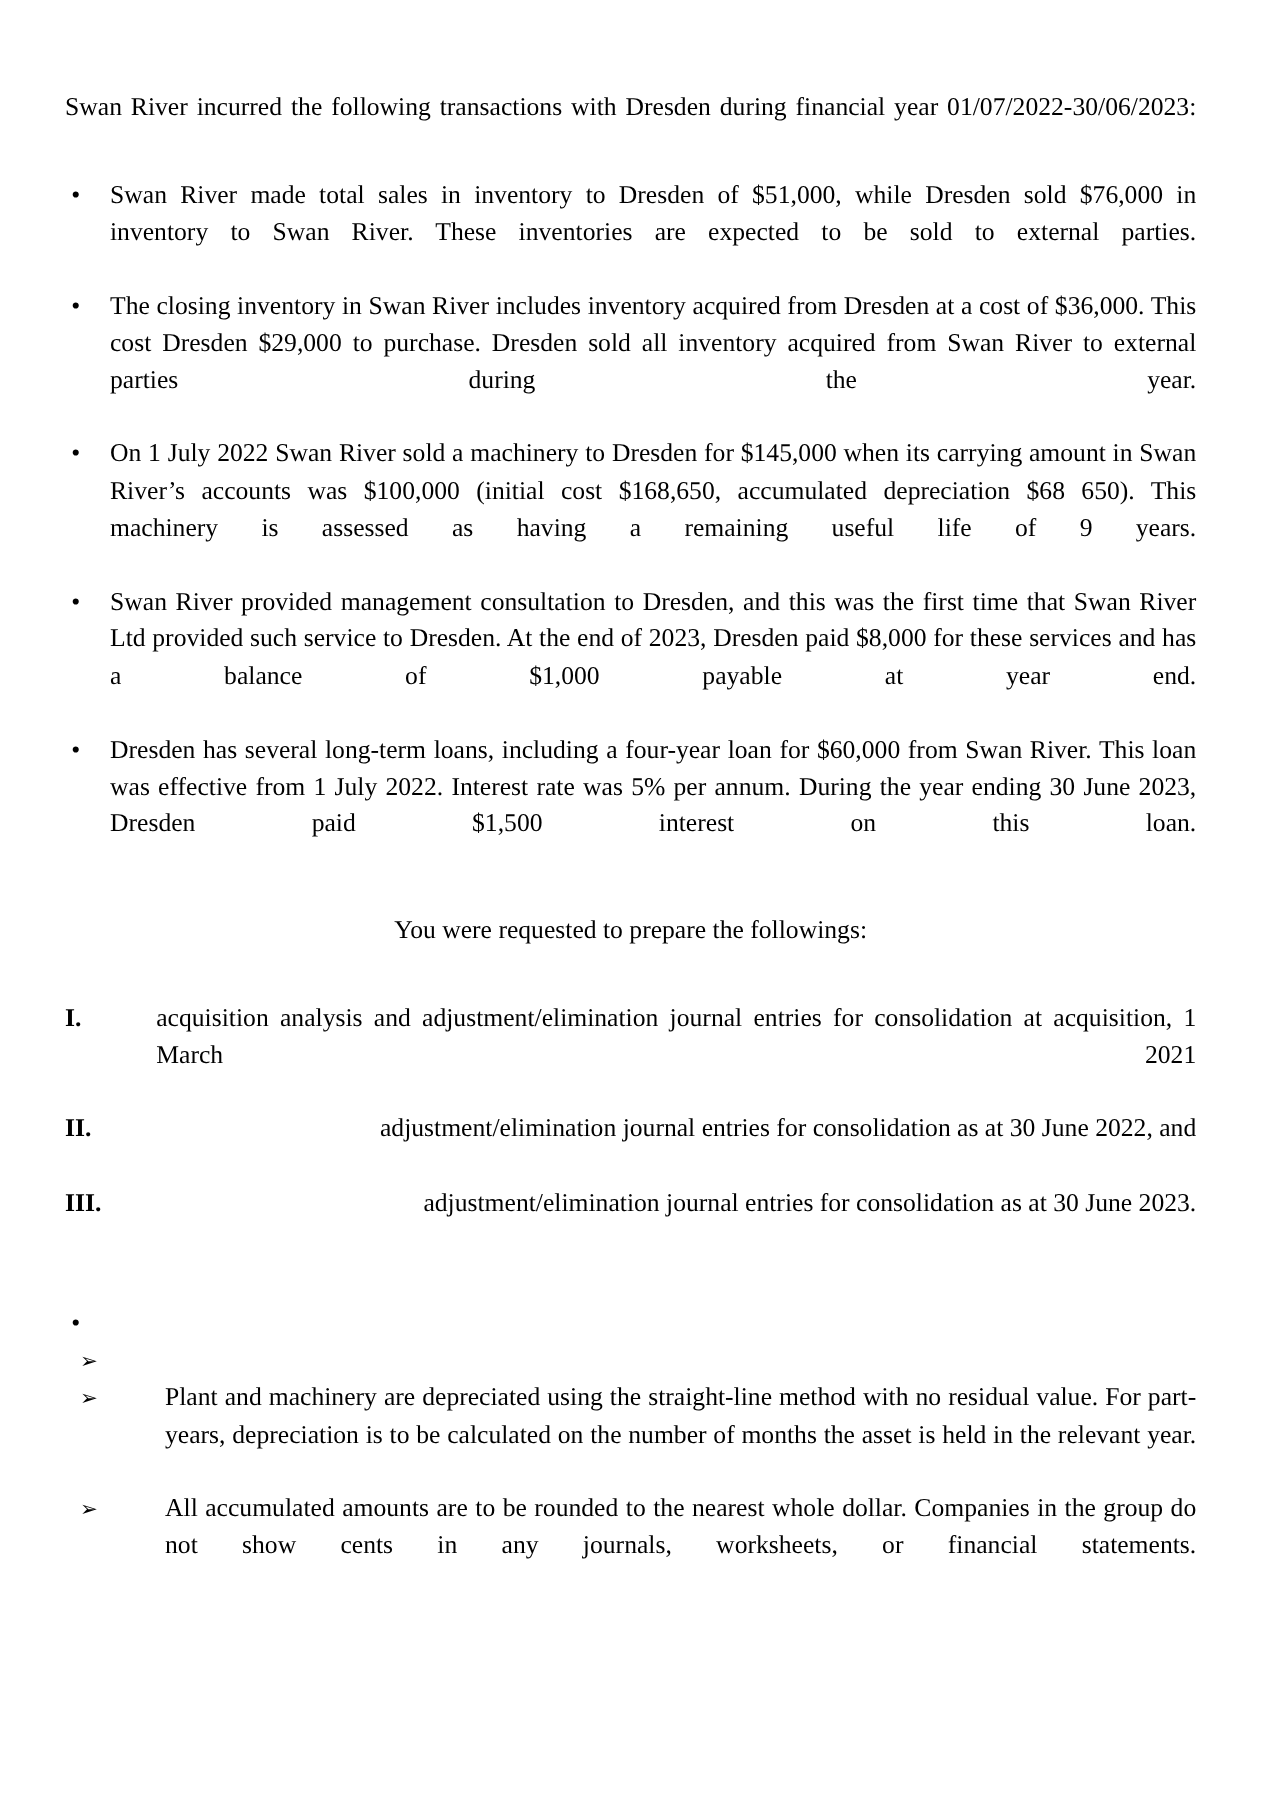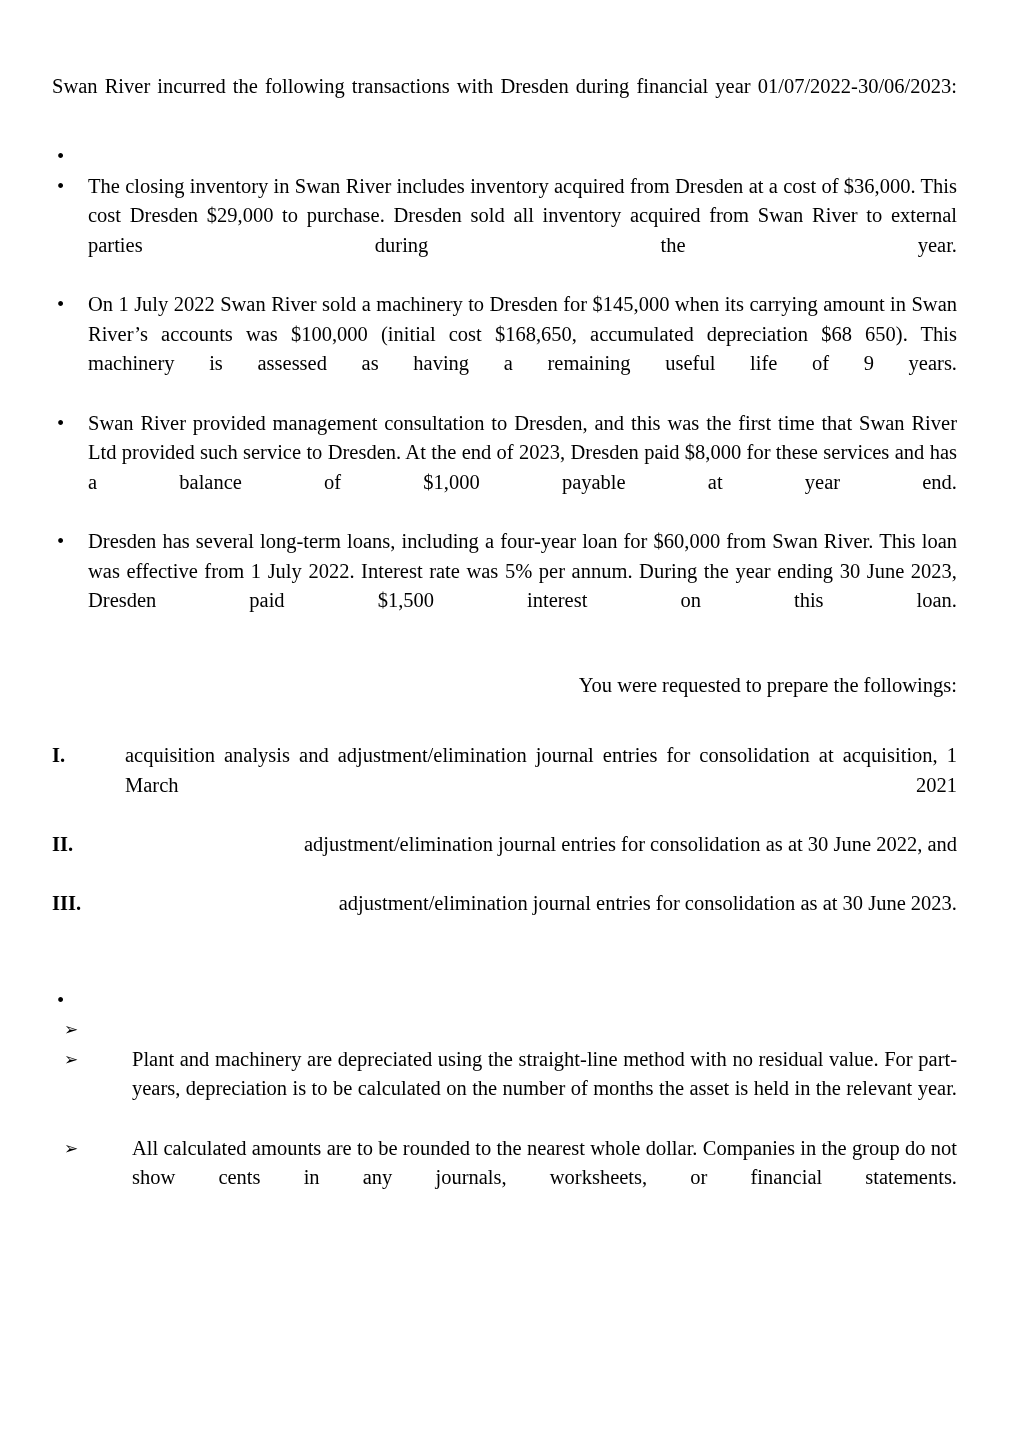--- a/index.html
+++ b/index.html
@@ -28,21 +28,21 @@
     line-height: 29.6px;
   }
 
   
   p.para {
     margin: 0;
     text-align: justify;
     text-justify: inter-word;
   }
   p.para.nojust {
-    text-align: right;
+    text-align: center;
   }
 
   
   .gap-sm { height: 11px; }
   .gap-md { height: 26px; }
 
   
   ul.lvl1 {
     margin: 0;
     padding: 0;
@@ -128,20 +128,21 @@
 <div class="page">
   <div class="doc">
 
     <p class="para">Swan River incurred the following transactions with Dresden during financial year 01/07/2022-30/06/2023:</p>
 
     <div class="gap-sm"></div>
 
     <ul class="lvl1">
       <li>
         <span class="bullet">•</span>
+        <span>Swan River made total sales in inventory to Dresden of $51,000, while Dresden sold $76,000 in inventory to Swan River. These inventories are expected to be sold to external parties.</span>
       </li>
       <li>
         <span class="bullet">•</span>
         <span>The closing inventory in Swan River includes inventory acquired from Dresden at a cost of $36,000. This cost Dresden $29,000 to purchase. Dresden sold all inventory acquired from Swan River to external parties during the year.</span>
       </li>
       <li>
         <span class="bullet">•</span>
         <span>On 1 July 2022 Swan River sold a machinery to Dresden for $145,000 when its carrying amount in Swan River’s accounts was $100,000 (initial cost $168,650, accumulated depreciation $68 650). This machinery is assessed as having a remaining useful life of 9 years.</span>
       </li>
       <li>
@@ -189,18 +190,18 @@
     <ul class="lvl2">
       <li>
         <span class="subbullet">➢</span>
       </li>
       <li>
         <span class="subbullet">➢</span>
         <span>Plant and machinery are depreciated using the straight-line method with no residual value. For part-years, depreciation is to be calculated on the number of months the asset is held in the relevant year.</span>
       </li>
       <li>
         <span class="subbullet">➢</span>
-        <span>All calculated amounts are to be rounded to the nearest whole dollar. Companies in the group do not show cents in any journals, worksheets, or financial statements.</span>
+        <span>All accumulated amounts are to be rounded to the nearest whole dollar. Companies in the group do not show cents in any journals, worksheets, or financial statements.</span>
       </li>
     </ul>
 
   </div>
 </div>
 
 </body></html>

